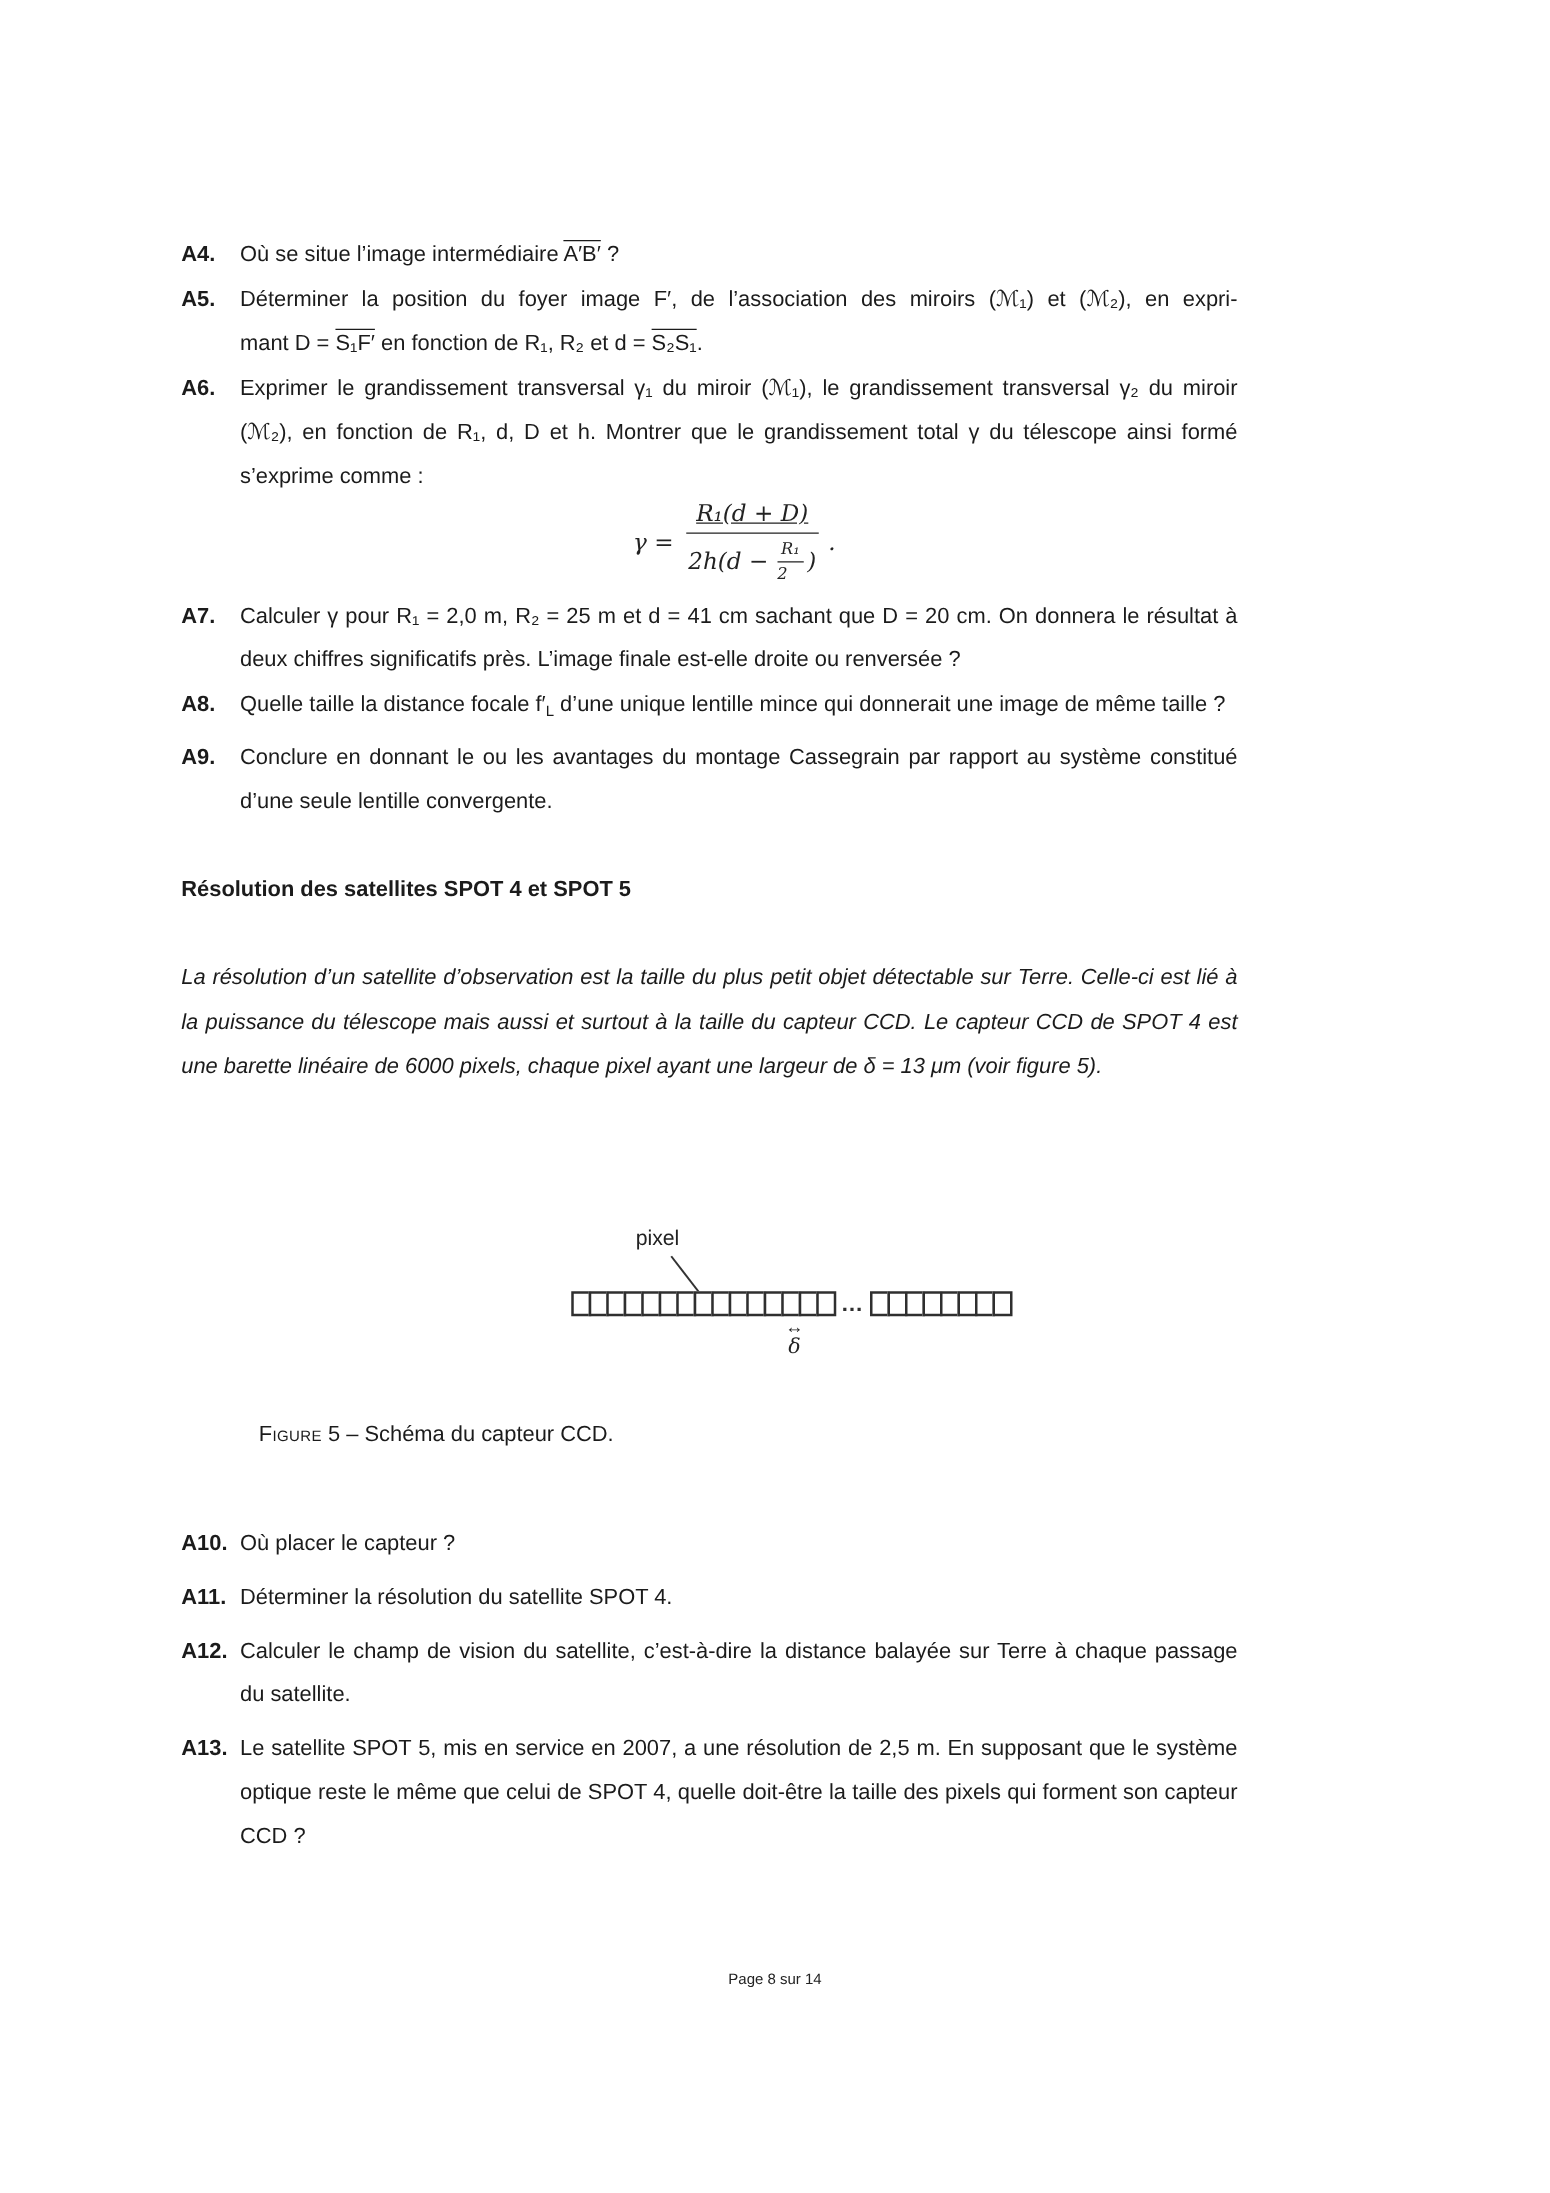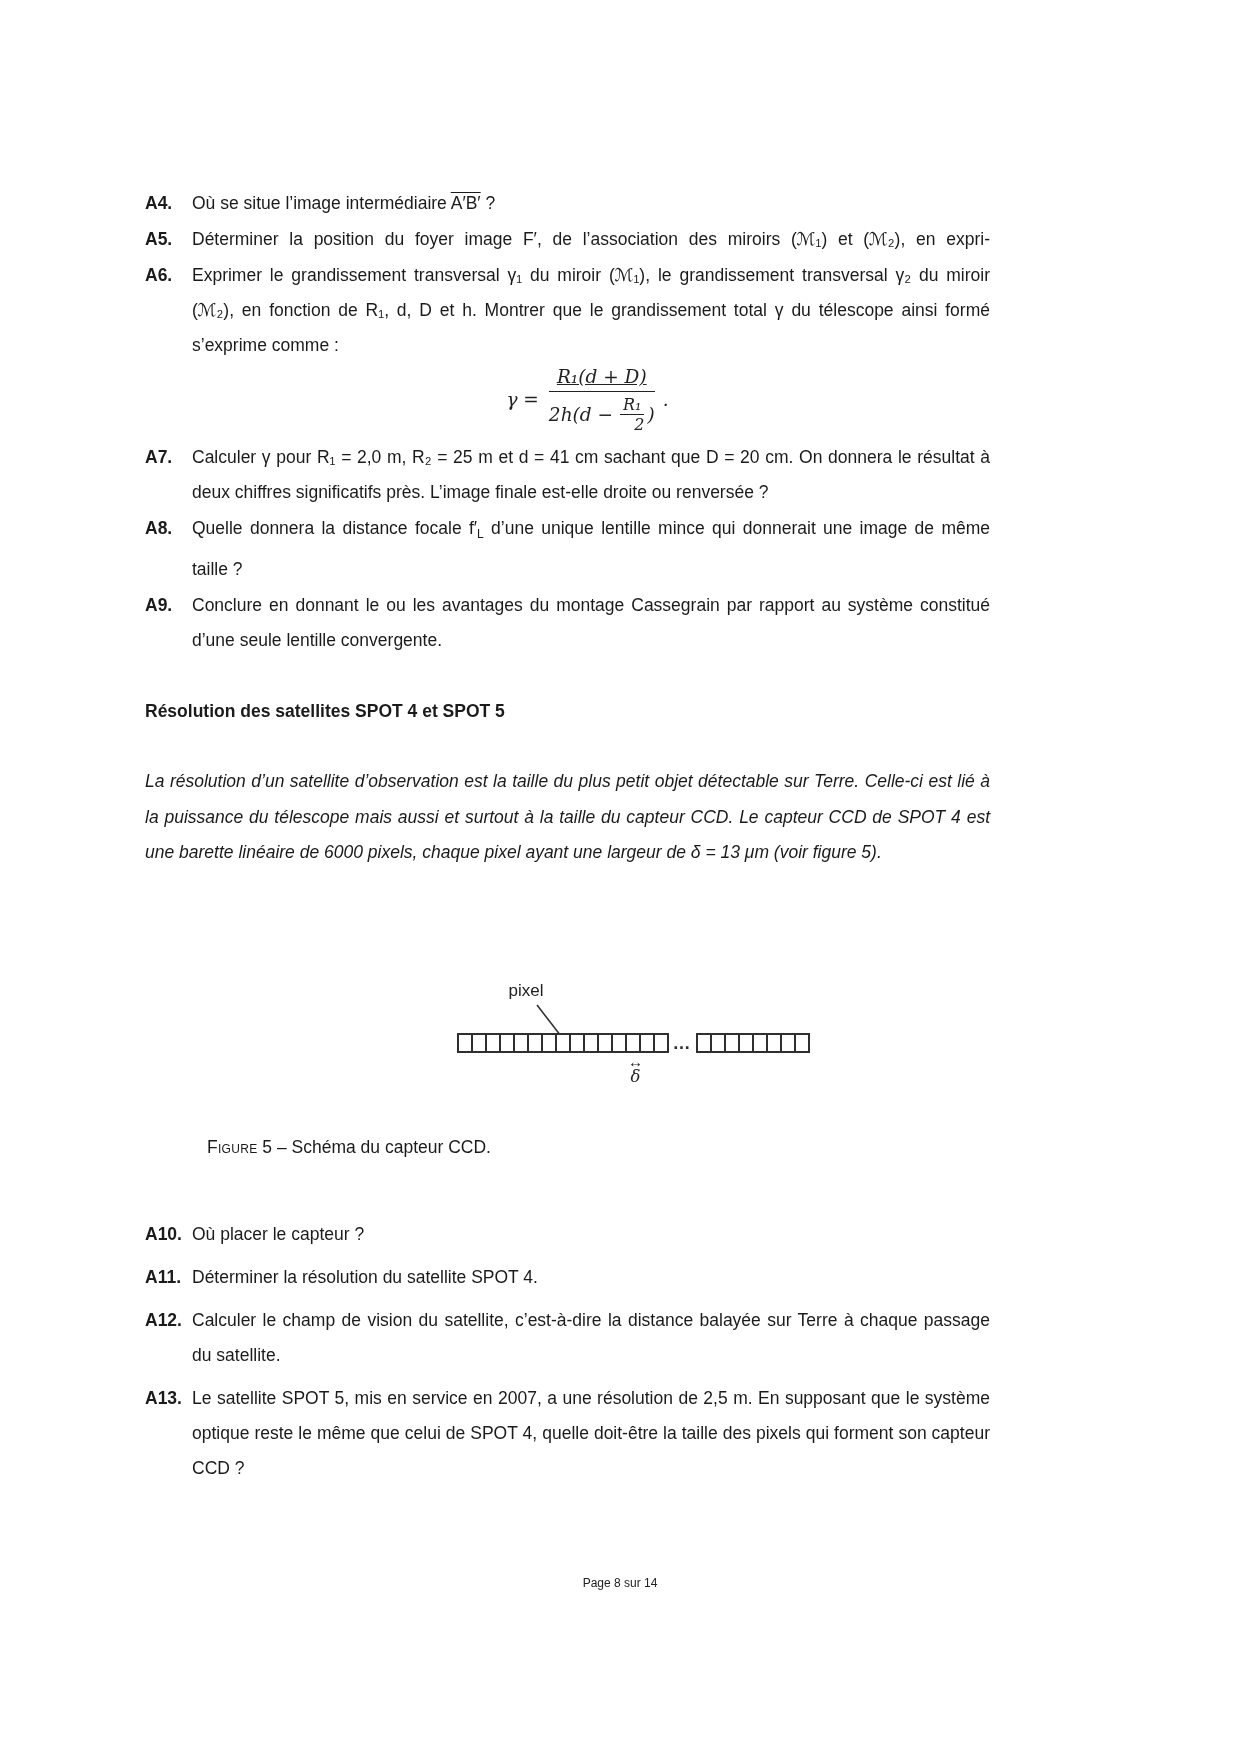--- a/index.html
+++ b/index.html
@@ -75,22 +75,22 @@
     text-decoration: underline;
   }
   .fden {
     display: flex;
     align-items: center;
     padding-top: 4px;
   }
   .sfrac {
     display: inline-flex;
     flex-direction: column;
-    align-items: flex-end;
-    font-size: 16px;
+    align-items: flex-start;
+    font-size: 13px;
     margin: 0 3px 0 7px;
     line-height: 17px;
   }
   .sn { border-bottom: 1.4px solid #222; padding: 0 3px 1px; }
   .sd { padding-top: 1px; }
   .f-end { margin-left: 8px; }
   
   .sec-heading {
     font-weight: bold;
     margin-top: 36px;
@@ -196,20 +196,21 @@
 <div class="page">
 
   <div class="q">
     <span class="qnum">A4.</span>
     <span class="qtext"><span>Où se situe l’image intermédiaire </span><span class="ovl">A′B′</span><span> ?</span></span>
   </div>
 
   <div class="q">
     <span class="qnum">A5.</span>
     <span class="line-just">Déterminer la position du foyer image F′, de l’association des miroirs (ℳ₁) et (ℳ₂), en expri-</span>
+    <span class="line-last"><span>mant D = </span><span class="ovl">S₁F′</span><span> en fonction de R₁, R₂ et d = </span><span class="ovl">S₂S₁</span><span>.</span></span>
   </div>
 
   <div class="q">
     <span class="qnum">A6.</span>
     <span class="qtext">Exprimer le grandissement transversal γ₁ du miroir (ℳ₁), le grandissement transversal γ₂ du miroir (ℳ₂), en fonction de R₁, d, D et h. Montrer que le grandissement total γ du télescope ainsi formé s’exprime comme :</span>
   </div>
 
   <div class="formula-row">
     <span class="f-lhs">γ =</span>
     <span class="frac">
@@ -226,21 +227,21 @@
     <span class="f-end">.</span>
   </div>
 
   <div class="q">
     <span class="qnum">A7.</span>
     <span class="qtext">Calculer γ pour R₁ = 2,0 m, R₂ = 25 m et d = 41 cm sachant que D = 20 cm. On donnera le résultat à deux chiffres significatifs près. L’image finale est-elle droite ou renversée ?</span>
   </div>
 
   <div class="q">
     <span class="qnum">A8.</span>
-    <span class="qtext"><span>Quelle donnera la distance focale </span><span>f′</span><span class="fsub">L</span><span> d’une unique lentille mince qui donnerait une image de même taille ?</span></span>
+    <span class="qtext"><span>Quelle taille la distance focale </span><span>f′</span><span class="fsub">L</span><span> d’une unique lentille mince qui donnerait une image de même taille ?</span></span>
   </div>
 
   <div class="q">
     <span class="qnum">A9.</span>
     <span class="qtext">Conclure en donnant le ou les avantages du montage Cassegrain par rapport au système constitué d’une seule lentille convergente.</span>
   </div>
 
   <div class="sec-heading">Résolution des satellites SPOT 4 et SPOT 5</div>
 
   <div class="intro">La résolution d’un satellite d’observation est la taille du plus petit objet détectable sur Terre. Celle-ci est lié à la puissance du télescope mais aussi et surtout à la taille du capteur CCD. Le capteur CCD de SPOT 4 est une barette linéaire de 6000 pixels, chaque pixel ayant une largeur de δ = 13 μm (voir figure 5).</div>

